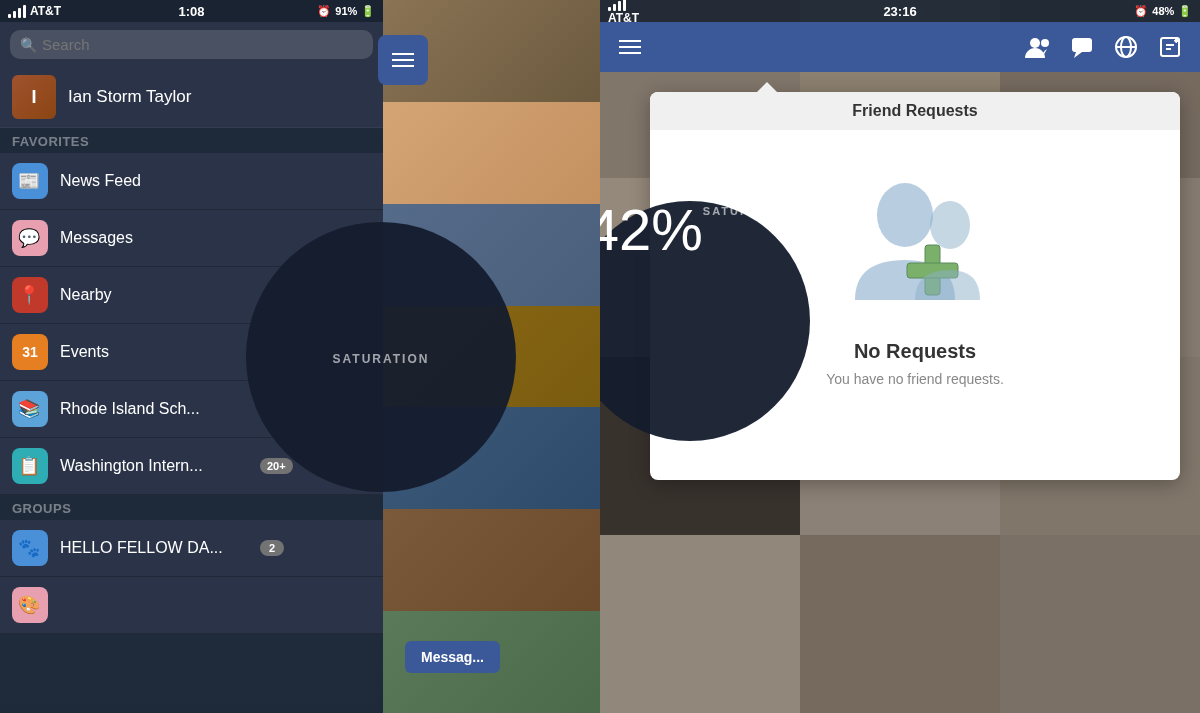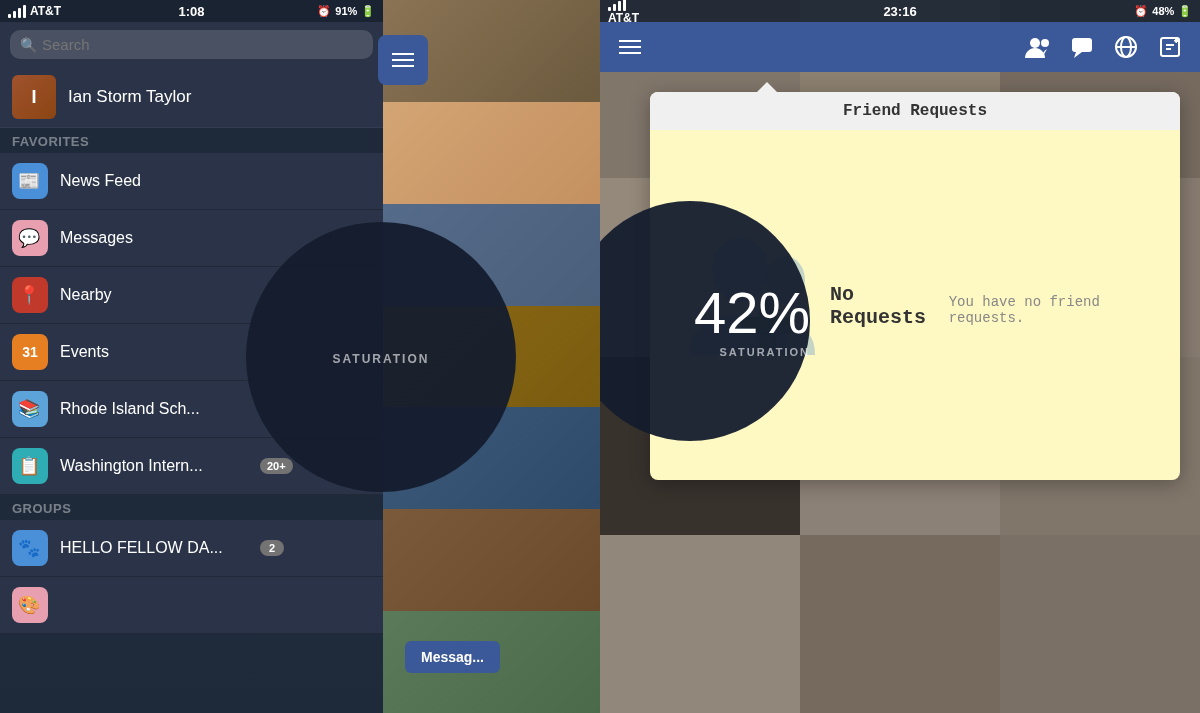--- a/index.html
+++ b/index.html
@@ -331,26 +331,25 @@
       align-items: center;
       gap: 8px;
     }
 
     
     .friend-requests-popup {
       position: absolute;
       top: 92px;
       left: 50px;
       right: 20px;
-      background: #fef9c3;
+      background: #ffffff;
       border-radius: 8px;
       overflow: hidden;
       z-index: 20;
       box-shadow: 0 4px 20px rgba(0,0,0,0.3);
-      font-family: Liberation Mono, monospace;
     }
 
     .popup-arrow {
       position: absolute;
       top: 82px;
       left: 155px;
       width: 0;
       height: 0;
       border-left: 12px solid transparent;
       border-right: 12px solid transparent;
@@ -366,21 +365,21 @@
 
     .popup-header-title {
       font-size: 16px;
       font-weight: 700;
       color: #333;
     }
 
     .popup-content {
       padding: 40px 20px 30px;
       display: flex;
-      flex-direction: row;
+      flex-direction: column;
       align-items: center;
       min-height: 350px;
     }
 
     .add-friend-icon {
       width: 160px;
       height: 140px;
       position: relative;
       margin-bottom: 30px;
     }
@@ -399,22 +398,22 @@
     }
 
     
     .saturation-circle-right {
       position: absolute;
       width: 240px;
       height: 240px;
       background: rgba(20, 28, 45, 0.95);
       border-radius: 50%;
       display: flex;
-      flex-direction: column;
-      align-items: flex-end;
+      flex-direction: row;
+      align-items: flex-start;
       justify-content: center;
       z-index: 30;
       top: 45%;
       left: -30px;
       transform: translateY(-50%);
     }
 
     .sat-percent-right {
       font-size: 58px;
       font-weight: 300;

